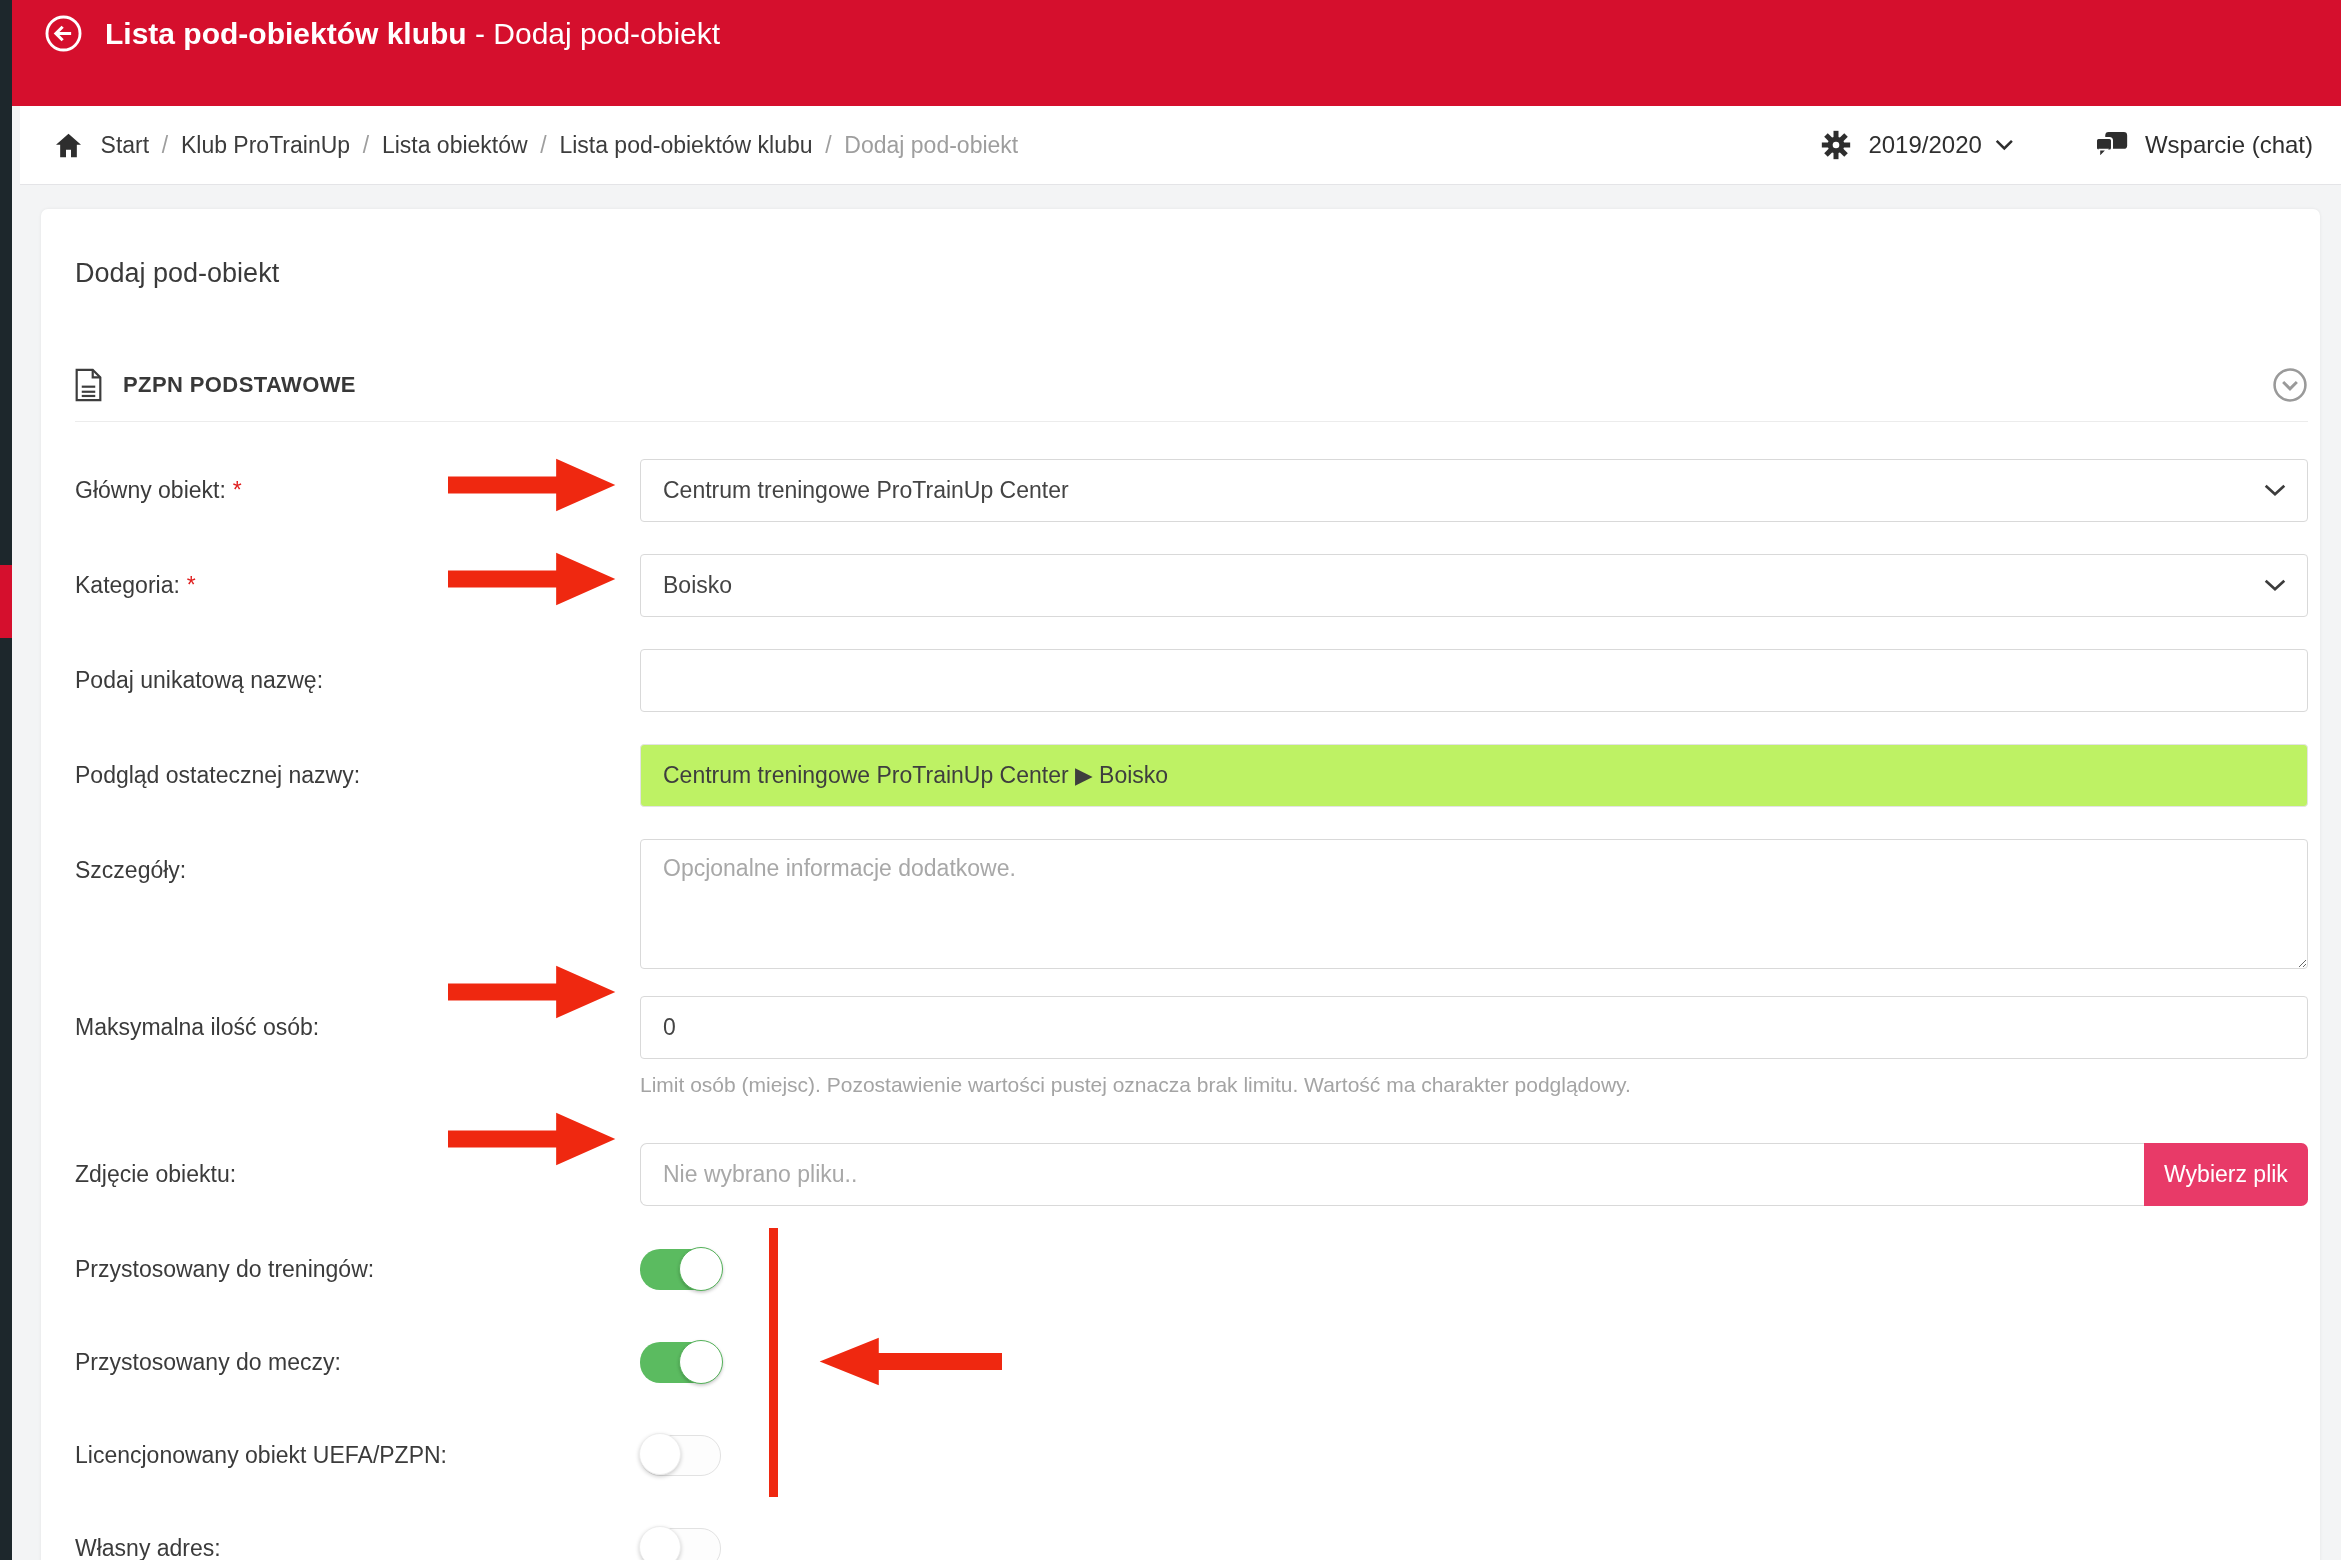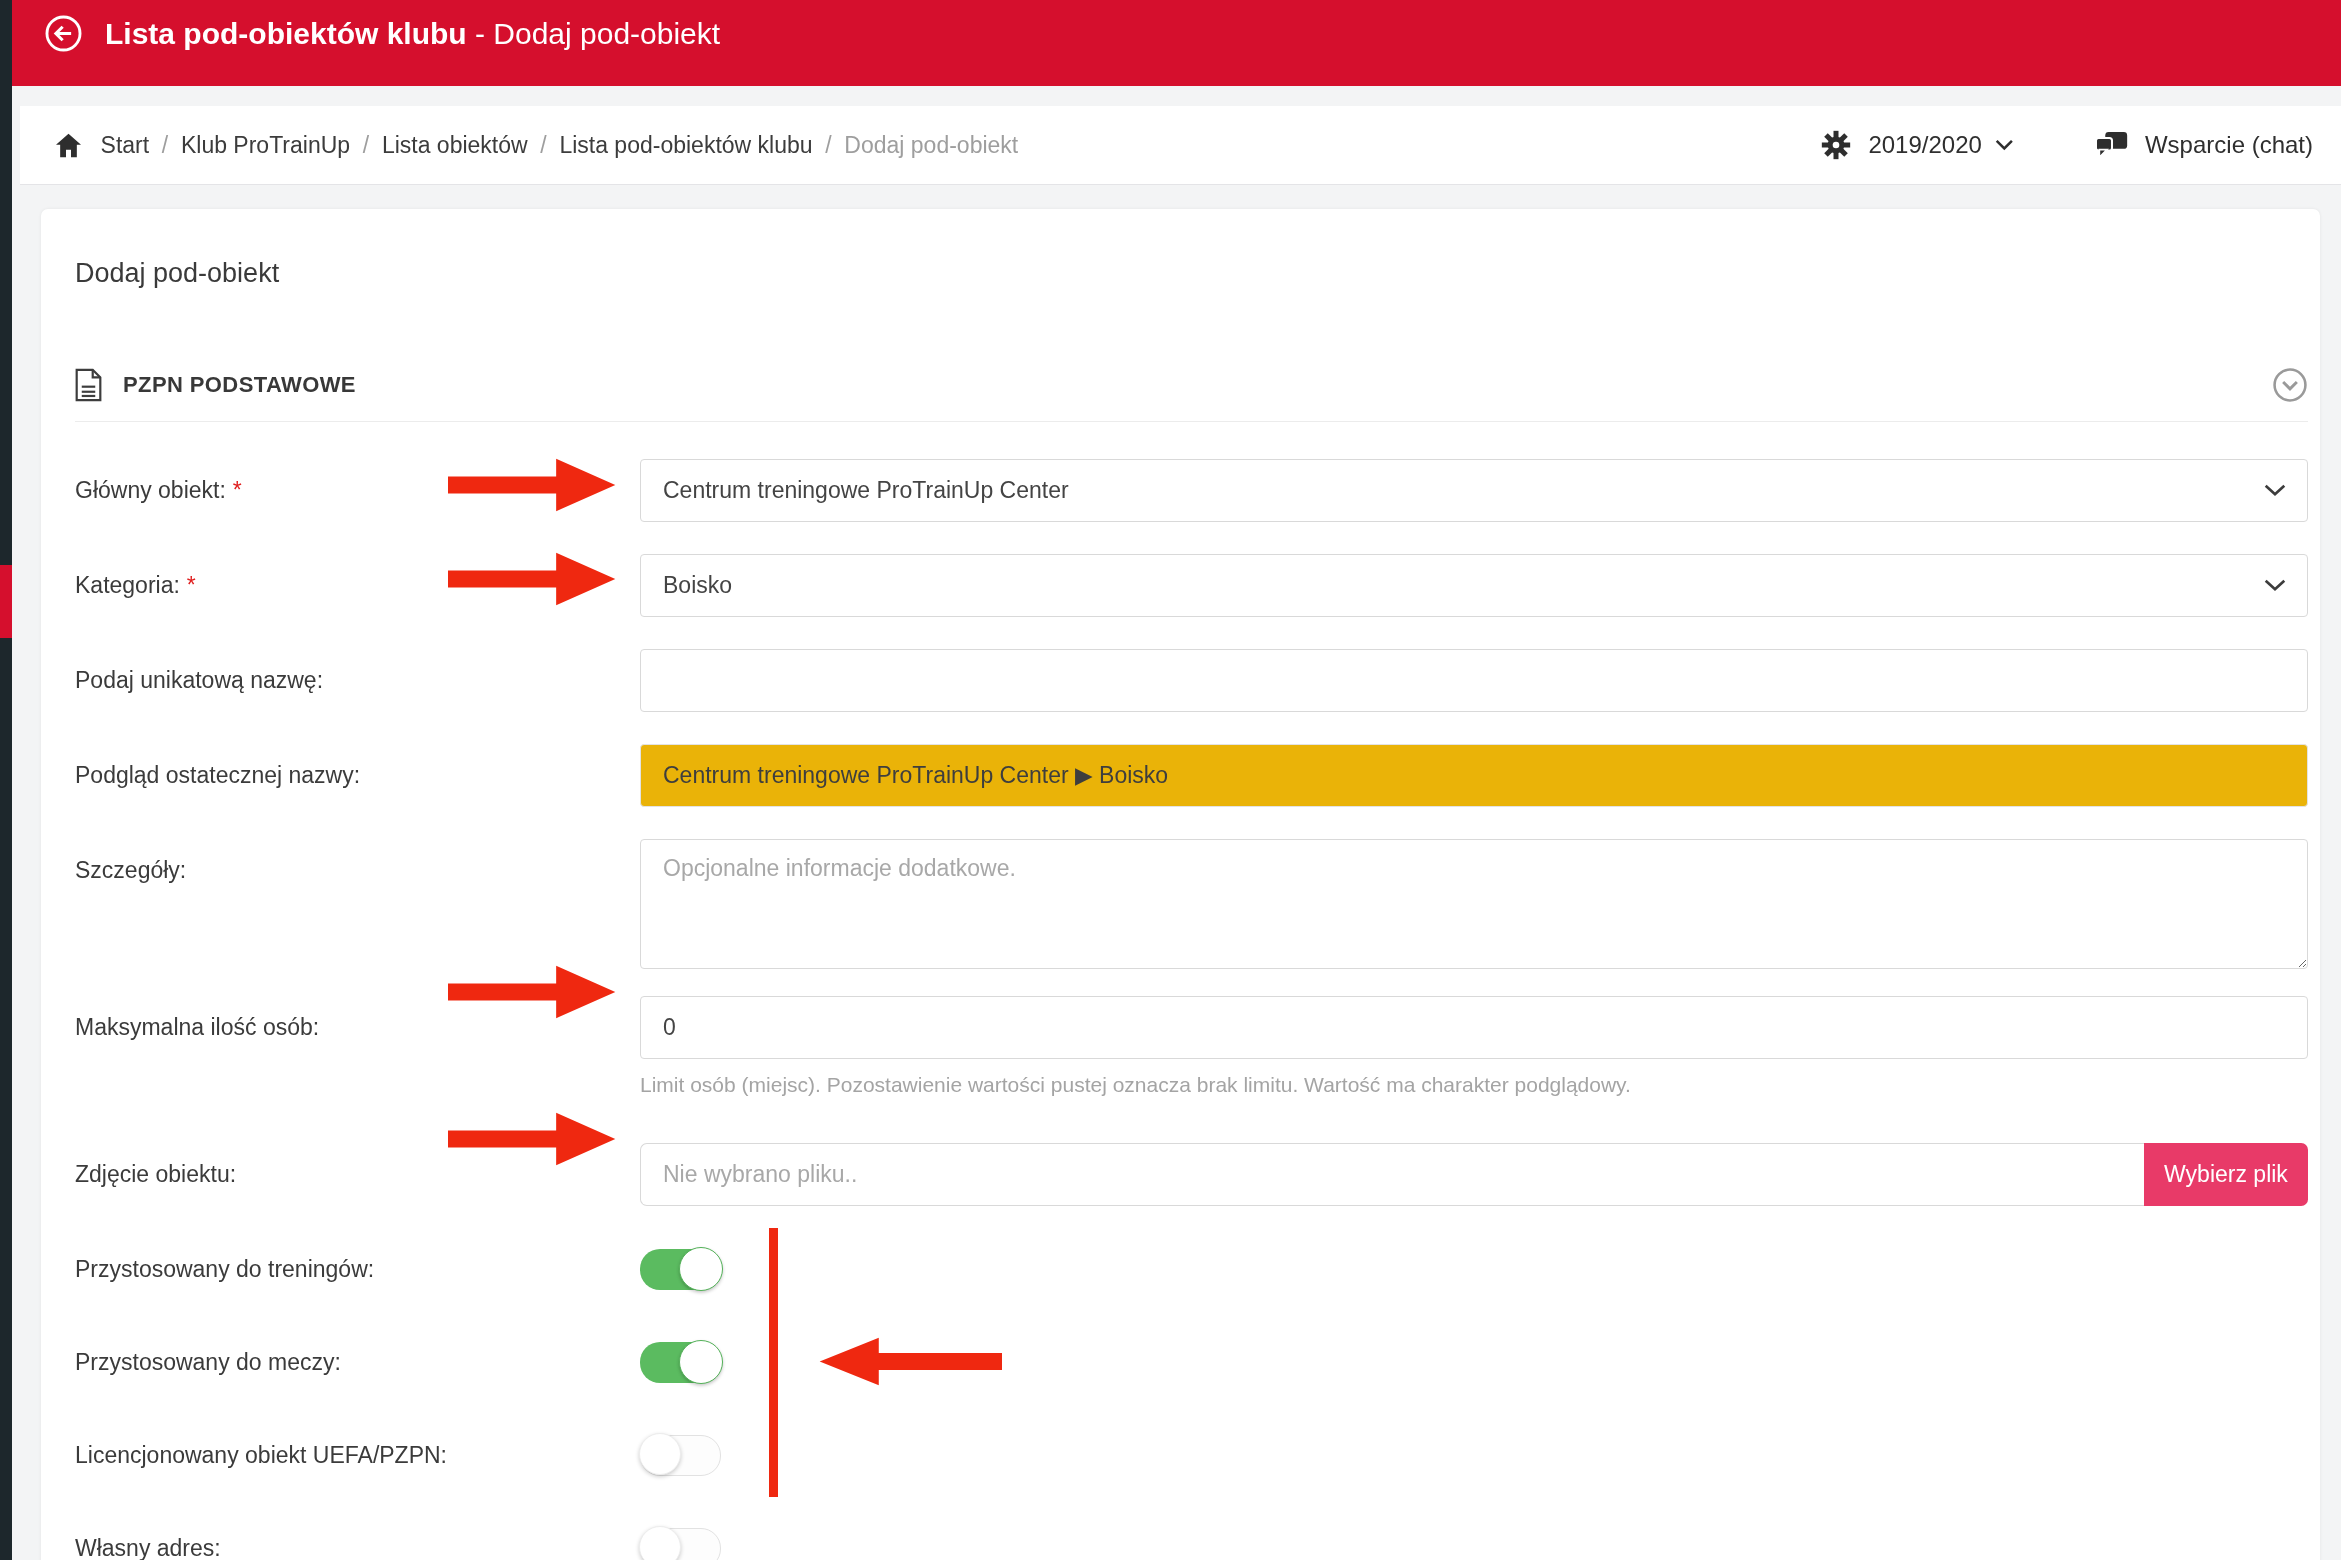--- a/index.html
+++ b/index.html
@@ -10,21 +10,21 @@
     font-family:"Liberation Sans","DejaVu Sans",sans-serif;
     color:#3b3b3b;
   }
 
   
   .side-strip { position:absolute; left:0; top:0; width:12px; height:1561px; background:#1d272c; z-index:6; }
   .side-strip .accent { position:absolute; left:0; top:565px; width:12px; height:73px; background:#d50f2d; }
 
   
   .app-header {
-    position:absolute; left:12px; top:0; width:2330px; height:86px;
+    position:absolute; left:12px; top:0; width:2330px; height:106px;
     background:#d50f2d; color:#fff;
     display:flex; align-items:flex-start; padding:14.4px 0 0 32px;
   }
   .back-btn { width:39px; height:39px; margin-right:22px; cursor:pointer; flex:0 0 auto; }
   .hdr-title { font-size:30px; line-height:39px; white-space:nowrap; }
   .hdr-title .bold { font-weight:700; }
 
   
   .breadcrumb-bar {
     position:absolute; left:20px; top:106px; width:2330px; height:79px;
@@ -62,21 +62,21 @@
   .control { flex:1; position:relative; }
 
   .ctl {
     width:100%; height:63px; border:1.7px solid #d9d9d9; border-radius:4px;
     font-size:23px; color:#444; padding:0 22px; background:#fff;
     font-family:inherit; outline:none; display:block;
   }
   .ctl::placeholder { color:#a8a8a8; }
   .select-box { display:flex; align-items:center; cursor:pointer; padding-right:59px; }
   .select-box .chev { position:absolute; right:22px; top:25px; }
-  .readonly-box { background:#eab308; border-color:#e3e3e3; display:flex; align-items:center; color:#3e3e3e; }
+  .readonly-box { background:#bef264; border-color:#e3e3e3; display:flex; align-items:center; color:#3e3e3e; }
   textarea.ctl { height:130px; padding-top:14.4px; line-height:29px; }
   .row-szczegoly { margin-bottom:27px; }
   .row-max { margin-bottom:46px; }
   .helper { font-size:21px; color:#a4a4a4; margin-top:13.5px; }
 
   .file-group { display:flex; }
   .file-input { flex:1; border-radius:6.8px 0 0 6.8px; border-right:none; display:flex; align-items:center; color:#a8a8a8; }
   .file-btn {
     width:164px; height:63px; border:none; border-radius:0 6.8px 6.8px 0;
     background:#e83a68; color:#fff; font-size:23px; font-family:inherit; cursor:pointer;

